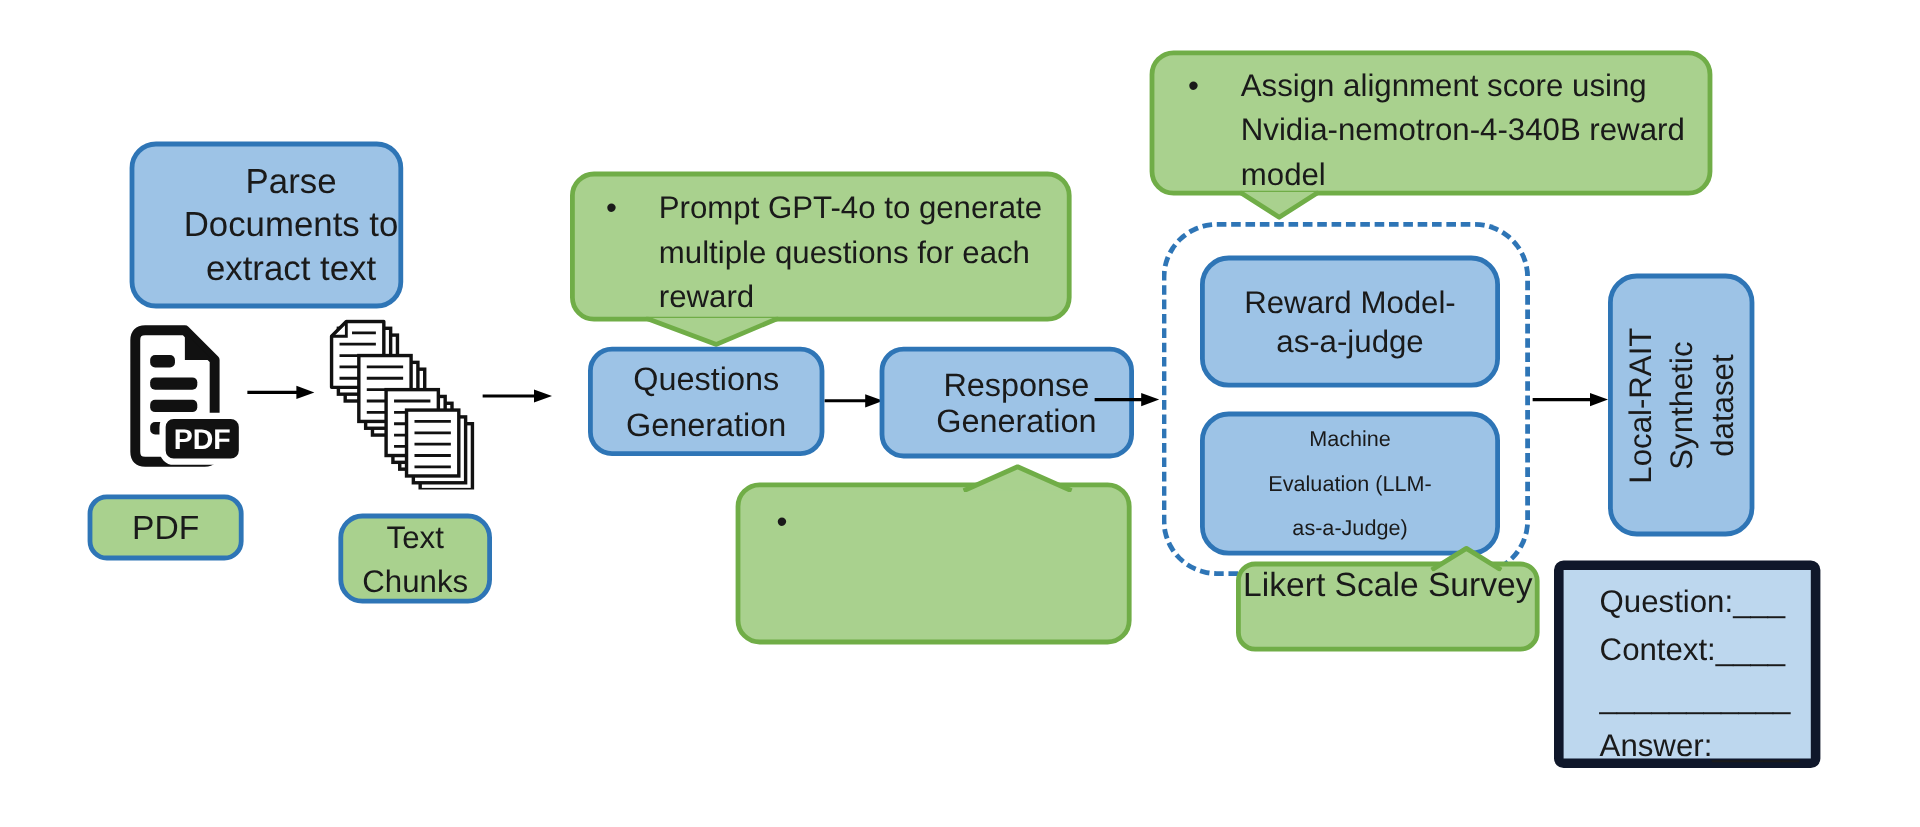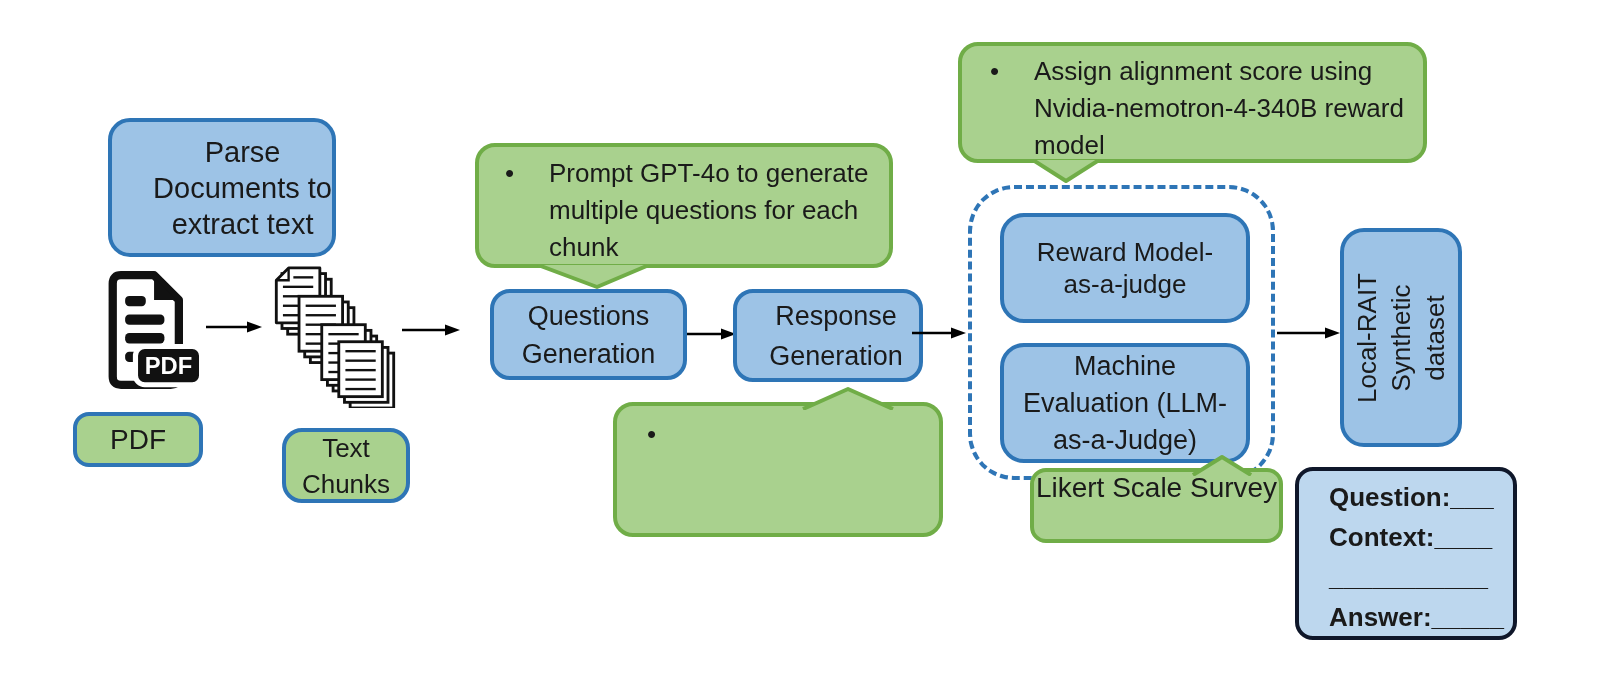--- a/index.html
+++ b/index.html
@@ -58,24 +58,23 @@
   .vtext-wrap {
     position: absolute;
     left: 50%; top: 50%;
     transform: translate(-50%, -50%) rotate(-90deg);
     text-align: center;
     white-space: pre;
   }
 
   .qa-card {
     background: #BDD7EE;
-    border: 4px solid #0f172a;
-    border-radius: 18px;
+    border: 8px solid #0f172a;
+    border-radius: 8px;
     text-align: left;
-    font-weight: bold;
   }
 </style>
 </head>
 <body>
 
 <div id="canvas">
 
   <div class="abs bluebox" style="left:108px; top:118px; width:228px; height:139px; font-size:29px; line-height:36px;justify-content:flex-end;">
     <div class="pre">Parse
 Documents to
@@ -162,40 +161,40 @@
   <div class="abs greenlabel" style="left:282px; top:428px; width:128px; height:75px; font-size:26px; line-height:36px; border-radius:20px;justify-content:center;">
     <div class="pre">Text
 Chunks</div>
   </div>
 
   <div class="abs callout" style="left:475px; top:143px; width:418px; height:125px;">
     <div class="callout-row" style="padding:8px 10px 0 22px; font-size:26px; line-height:37px;">
       <span class="callout-bullet">•</span>
       <div class="callout-text">Prompt GPT-4o to generate
 multiple questions for each
-chunk</div>
+reward</div>
     </div>
     <svg class="tail" style="left:58px; top:117px;" width="115" height="26">
       <path d="M1,1 L60,23 L112,1" fill="#A9D18E" stroke="#70AD47" stroke-width="4" stroke-linejoin="round"></path>
     </svg>
   </div>
 
   <div class="abs bluebox" style="left:490px; top:289px; width:197px; height:91px; font-size:27px; line-height:38px; border-radius:20px;">
     <div class="pre">Questions
 Generation</div>
   </div>
 
   <div class="abs" style="left:687px; top:326px;">
     <svg width="49" height="16">
         <line x1="0" y1="8" x2="35" y2="8" stroke="#000" stroke-width="2.6"></line>
         <polygon points="34,2.5 49,8 34,13.5" fill="#000"></polygon>
       </svg>
   </div>
 
-  <div class="abs bluebox" style="left:733px; top:289px; width:190px; height:93px; font-size:27px; line-height:40px; border-radius:20px;padding-left:16px;">
+  <div class="abs bluebox" style="left:733px; top:289px; width:212px; height:93px; font-size:27px; line-height:30px; border-radius:20px;padding-left:16px;">
     <div class="pre">Response
 Generation</div>
   </div>
 
   <div class="abs callout" style="left:613px; top:402px; width:330px; height:135px;">
     <div class="callout-row" style="padding:10px 8px 0 26px; font-size:26px; line-height:37px;">
       <span class="callout-bullet">•</span>
     </div>
     <svg class="tail" style="left:185px; top:-20px;" width="92" height="24">
       <path d="M1,23 L46,3 L91,23" fill="#A9D18E" stroke="#70AD47" stroke-width="4" stroke-linejoin="round"></path>
@@ -221,21 +220,21 @@
     </svg>
   </div>
 
   <div class="abs dashedbox" style="left:968px; top:185px; width:307px; height:295px;"></div>
 
   <div class="abs bluebox" style="left:1000px; top:213px; width:250px; height:110px; font-size:26px; line-height:32px; border-radius:24px;">
     <div class="pre">Reward Model-
 as-a-judge</div>
   </div>
 
-  <div class="abs bluebox" style="left:1000px; top:343px; width:250px; height:120px; font-size:27px; line-height:37px; border-radius:24px;">
+  <div class="abs bluebox" style="left:1000px; top:343px; width:250px; height:120px; font-size:18px; line-height:37px; border-radius:24px;">
     <div class="pre">Machine
 Evaluation (LLM-
 as-a-Judge)</div>
   </div>
 
   <div class="abs" style="left:1277px; top:325px;">
     <svg width="63" height="16">
         <line x1="0" y1="8" x2="49" y2="8" stroke="#000" stroke-width="2.6"></line>
         <polygon points="48,2.5 63,8 48,13.5" fill="#000"></polygon>
       </svg>

